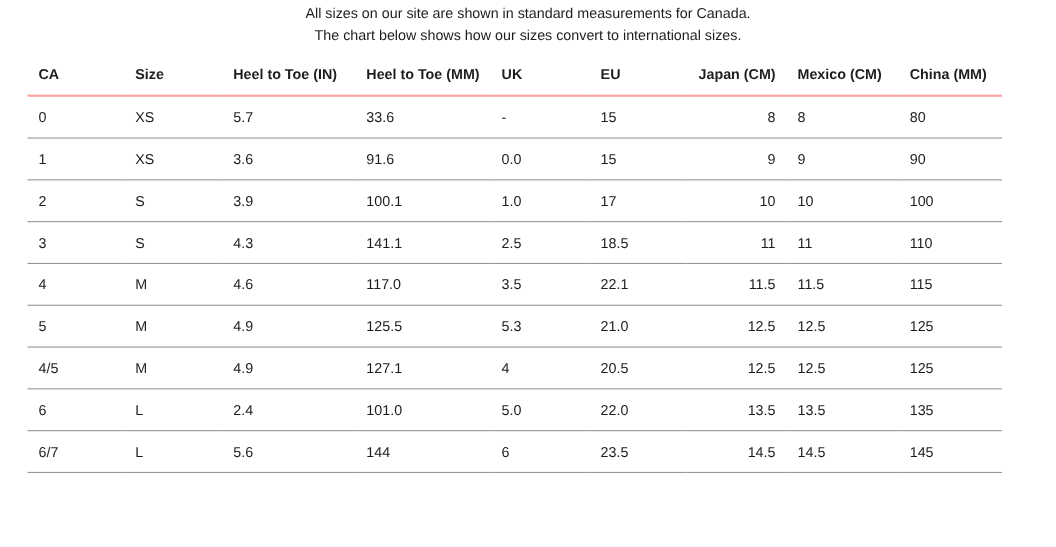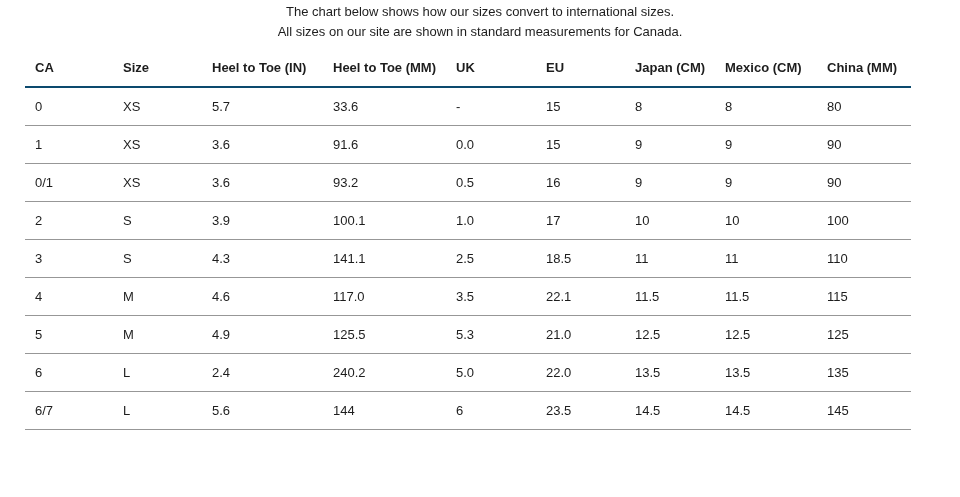--- a/index.html
+++ b/index.html
@@ -30,51 +30,51 @@
     margin-top: 7px;
     width: 886px;
   }
   .size-table th {
     box-sizing: border-box;
     text-align: left;
     font-size: 13px;
     font-weight: bold;
     line-height: 13px;
     padding: 12px 10px;
-    border-bottom: 2px solid #0c4a6e;
+    border-bottom: 2px solid #fca5a5;
     white-space: nowrap;
     overflow: hidden;
   }
   .size-table td {
     box-sizing: border-box;
     text-align: left;
     font-size: 13px;
     line-height: 13px;
     padding: 12px 10px;
     border-bottom: 1px solid #979797;
     white-space: nowrap;
     overflow: hidden;
   }
   .size-table th:nth-child(1), .size-table td:nth-child(1) { width: 88px; }
   .size-table th:nth-child(2), .size-table td:nth-child(2) { width: 89px; }
   .size-table th:nth-child(3), .size-table td:nth-child(3) { width: 121px; }
   .size-table th:nth-child(4), .size-table td:nth-child(4) { width: 123px; }
   .size-table th:nth-child(5), .size-table td:nth-child(5) { width: 90px; }
   .size-table th:nth-child(6), .size-table td:nth-child(6) { width: 89px; }
-  .size-table th:nth-child(7), .size-table td:nth-child(7) { width: 90px; }
+  .size-table th:nth-child(7), .size-table td:nth-child(7) { width: 90px; text-align: right; }
   .size-table th:nth-child(8), .size-table td:nth-child(8) { width: 102px; }
   .size-table th:nth-child(9), .size-table td:nth-child(9) { width: 94px; }
 </style>
 </head>
 <body>
 
 <div class="page">
   <div class="intro">
+    <p>All sizes on our site are shown in standard measurements for Canada.</p>
     <p>The chart below shows how our sizes convert to international sizes.</p>
-    <p>All sizes on our site are shown in standard measurements for Canada.</p>
   </div>
   <table class="size-table">
     <thead>
       <tr>
           <th>CA</th>
           <th>Size</th>
           <th>Heel to Toe (IN)</th>
           <th>Heel to Toe (MM)</th>
           <th>UK</th>
           <th>EU</th>
@@ -95,31 +95,20 @@
           <td>8</td>
           <td>80</td>
         </tr>
         <tr>
           <td>1</td>
           <td>XS</td>
           <td>3.6</td>
           <td>91.6</td>
           <td>0.0</td>
           <td>15</td>
-          <td>9</td>
-          <td>9</td>
-          <td>90</td>
-        </tr>
-        <tr>
-          <td>0/1</td>
-          <td>XS</td>
-          <td>3.6</td>
-          <td>93.2</td>
-          <td>0.5</td>
-          <td>16</td>
           <td>9</td>
           <td>9</td>
           <td>90</td>
         </tr>
         <tr>
           <td>2</td>
           <td>S</td>
           <td>3.9</td>
           <td>100.1</td>
           <td>1.0</td>
@@ -155,24 +144,35 @@
           <td>M</td>
           <td>4.9</td>
           <td>125.5</td>
           <td>5.3</td>
           <td>21.0</td>
           <td>12.5</td>
           <td>12.5</td>
           <td>125</td>
         </tr>
         <tr>
+          <td>4/5</td>
+          <td>M</td>
+          <td>4.9</td>
+          <td>127.1</td>
+          <td>4</td>
+          <td>20.5</td>
+          <td>12.5</td>
+          <td>12.5</td>
+          <td>125</td>
+        </tr>
+        <tr>
           <td>6</td>
           <td>L</td>
           <td>2.4</td>
-          <td>240.2</td>
+          <td>101.0</td>
           <td>5.0</td>
           <td>22.0</td>
           <td>13.5</td>
           <td>13.5</td>
           <td>135</td>
         </tr>
         <tr>
           <td>6/7</td>
           <td>L</td>
           <td>5.6</td>

